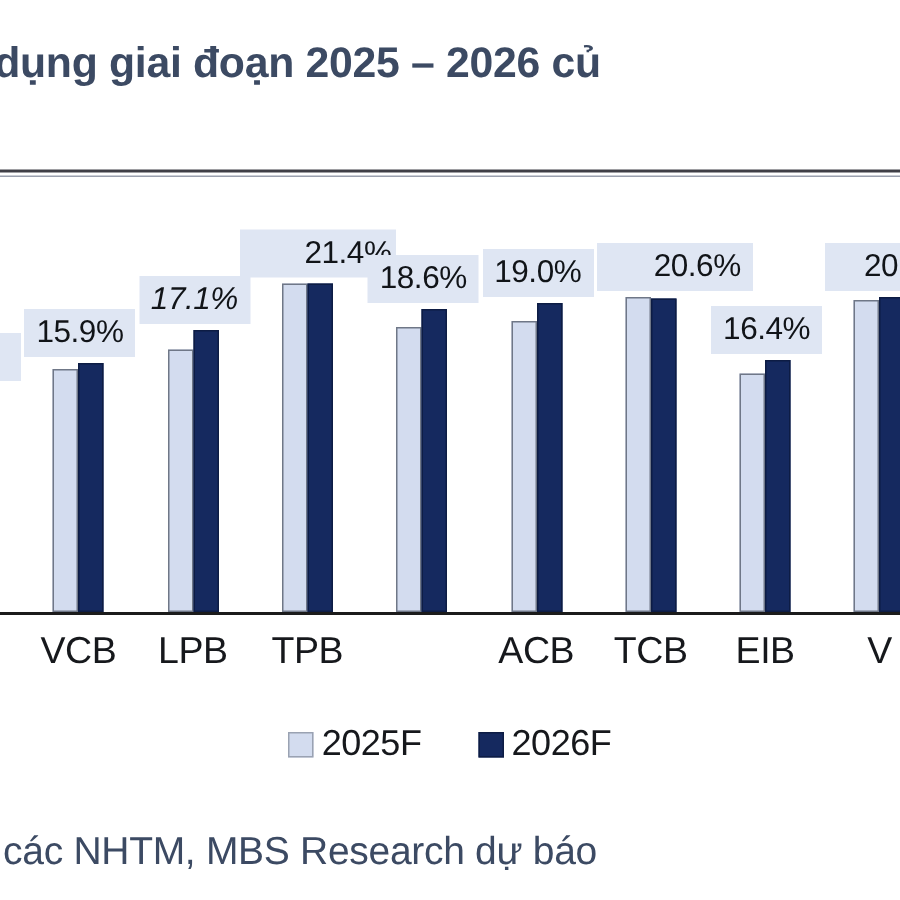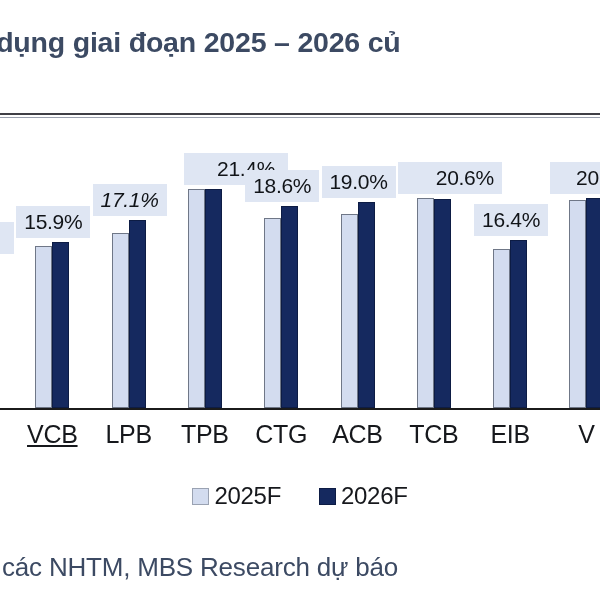--- a/index.html
+++ b/index.html
@@ -220,36 +220,35 @@
       </div>
       <div class="group" style="left: 569.4px; width: 34px;">
         <div class="bar f2025" title="V 2025F" style="left: 0px; width: 17px; height: 208px;"></div>
         <div class="bar f2026" title="V 2026F" style="left: 17px; width: 17px; height: 210px;"></div>
       </div>
     </div>
   <div id="labels">
       <div class="datalabel" style="bottom: 156px; left: -60px; min-width: 68px; text-align: center;">.7%</div>
       <div class="datalabel" style="bottom: 172px; left: 16.3px; min-width: 68px; text-align: center;">15.9%</div>
       <div class="datalabel" style="bottom: 194px; left: 92.6px; min-width: 68px; text-align: center; font-style: italic;">17.1%</div>
-      <div class="datalabel" style="bottom: 225px; left: 184px; min-width: 68px; text-align: left; padding-left: 33px;">21.4%</div>
+      <div class="datalabel" style="bottom: 225px; left: 160px; min-width: 68px; text-align: right; padding-left: 33px;">21.4%</div>
       <div class="datalabel" style="bottom: 208px; left: 245.2px; min-width: 68px; text-align: center;">18.6%</div>
       <div class="datalabel" style="bottom: 212px; left: 321.5px; min-width: 68px; text-align: center;">19.0%</div>
       <div class="datalabel" style="bottom: 216px; left: 397.8px; min-width: 68px; text-align: center; padding-left: 33px;">20.6%</div>
       <div class="datalabel" style="bottom: 174px; left: 474.1px; min-width: 68px; text-align: center;">16.4%</div>
       <div class="datalabel" style="bottom: 216px; left: 550.4px; min-width: 68px; text-align: center;">20</div>
     </div>
   <div id="baseline"></div>
 </div>
 
 <div id="cat-axis">
     <div class="cat-label" style="left: -62px; width: 76px;">CB</div>
-    <div class="cat-label" style="left: 14.3px; width: 76px; text-decoration: underline;">VCB</div>
+    <div class="cat-label" style="left: 14.3px; width: 76px;">VCB</div>
     <div class="cat-label" style="left: 166.9px; width: 76px;">TPB</div>
     <div class="cat-label" style="left: 90.6px; width: 76px;">LPB</div>
-    <div class="cat-label" style="left: 243.2px; width: 76px;">CTG</div>
     <div class="cat-label" style="left: 319.5px; width: 76px;">ACB</div>
     <div class="cat-label" style="left: 395.8px; width: 76px;">TCB</div>
     <div class="cat-label" style="left: 472.1px; width: 76px;">EIB</div>
     <div class="cat-label" style="left: 548.4px; width: 76px;">V</div>
   </div>
 
 <div id="legend">
   <div class="legend-item">
     <span class="legend-swatch f2025"></span>
     <span class="legend-text">2025F</span>

